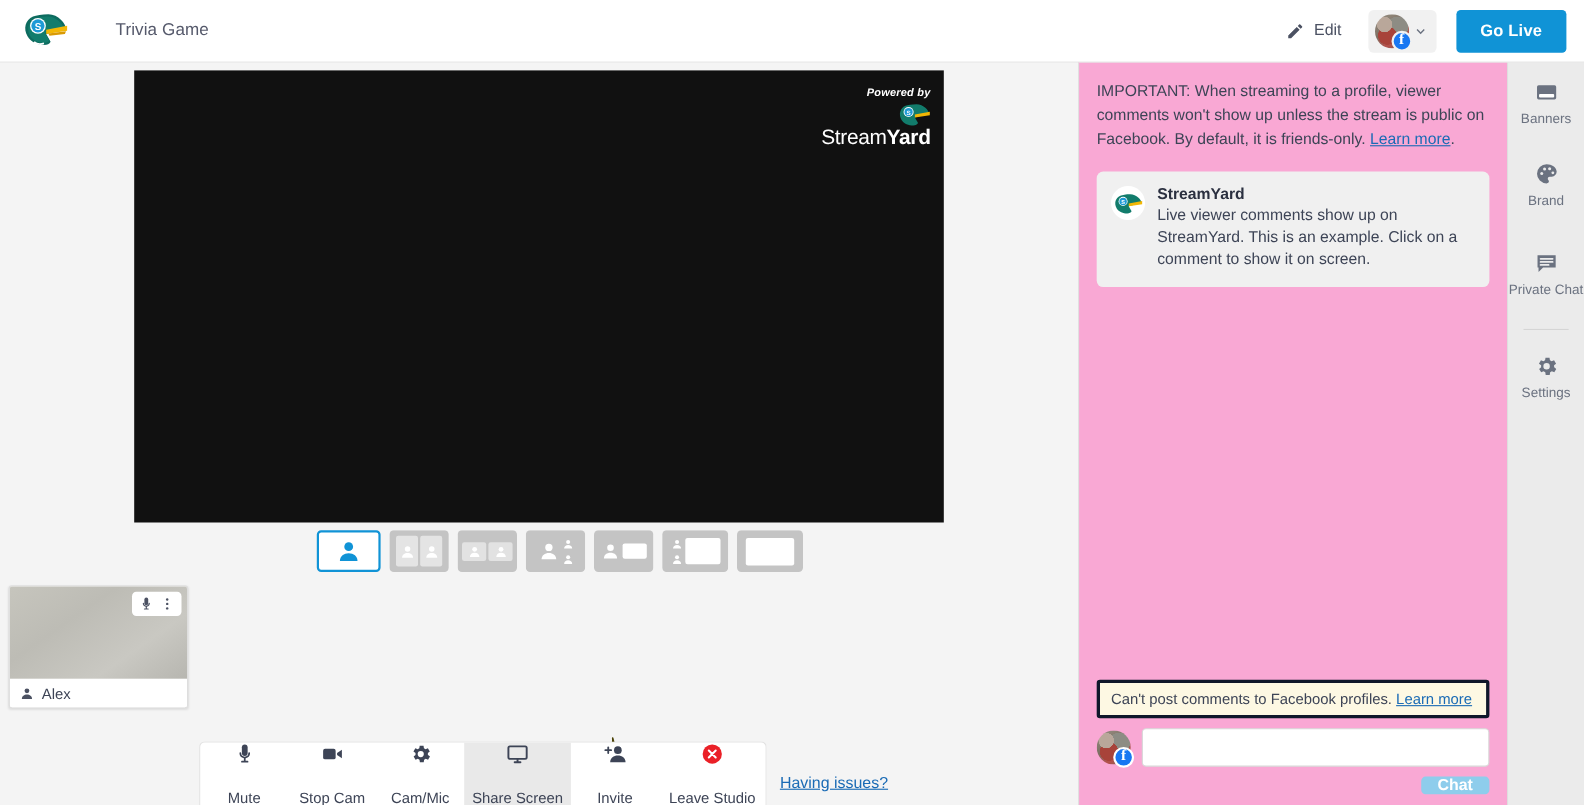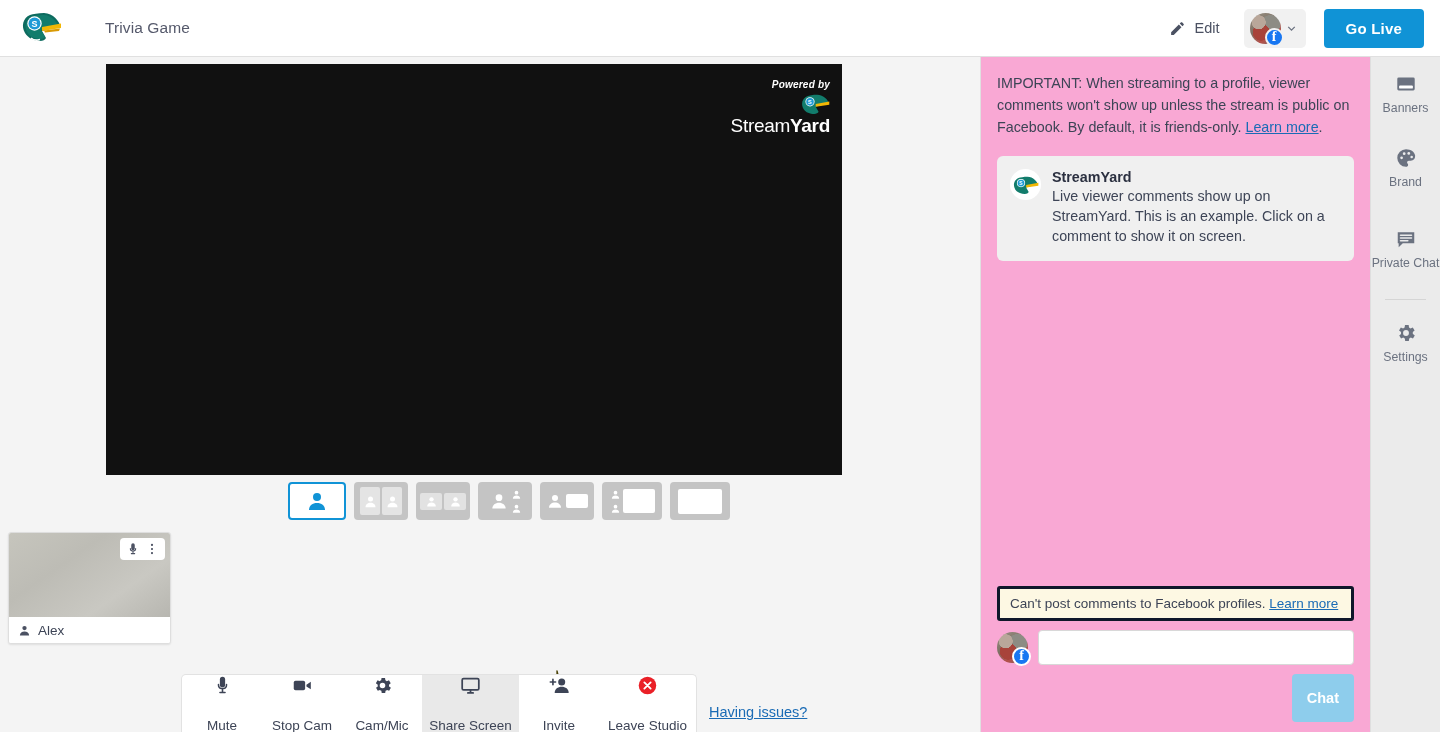--- a/index.html
+++ b/index.html
@@ -70,21 +70,21 @@
 
   
   .body-row { flex: 1 1 auto; display: flex; min-height: 0; }
 
   
   .stage {
     flex: 1 1 auto; position: relative;
     background: #f4f4f4; min-width: 0;
   }
   .preview {
-    position: absolute; left: 106px; top: 7px;
+    position: absolute; left: 122px; top: 7px;
     width: 736px; height: 411px;
     background: #111111; overflow: hidden;
   }
   .watermark {
     position: absolute; right: 12px; top: 16px;
     text-align: right; color: #ffffff; line-height: 1;
   }
   .wm-powered {
     font-size: 10px; font-style: italic; font-weight: bold;
     letter-spacing: .2px; display: block; margin-bottom: 3px;
@@ -217,21 +217,21 @@
     flex: 1 1 auto; height: 35px;
     border: 1px solid #d8d8d8; border-radius: 4px;
     background: #fff; font-size: 14px; padding: 0 10px;
     font-family: inherit; color: #3d4456;
   }
   .chat-row { display: flex; justify-content: flex-end; margin-top: 9px; }
   .chat-btn {
     background: #8ecdec; color: #ffffff;
     font-size: 14.5px; font-weight: bold;
     border: none; border-radius: 4px;
-    padding: 16px 15px; cursor: default;
+    padding: 0 15px; cursor: default;
     font-family: inherit;
   }
 
   
   .rail {
     width: 70px; min-width: 70px;
     background: #ebebeb;
     border-left: 1px solid #dedede;
     display: flex; flex-direction: column; align-items: stretch;
     padding-top: 0;

